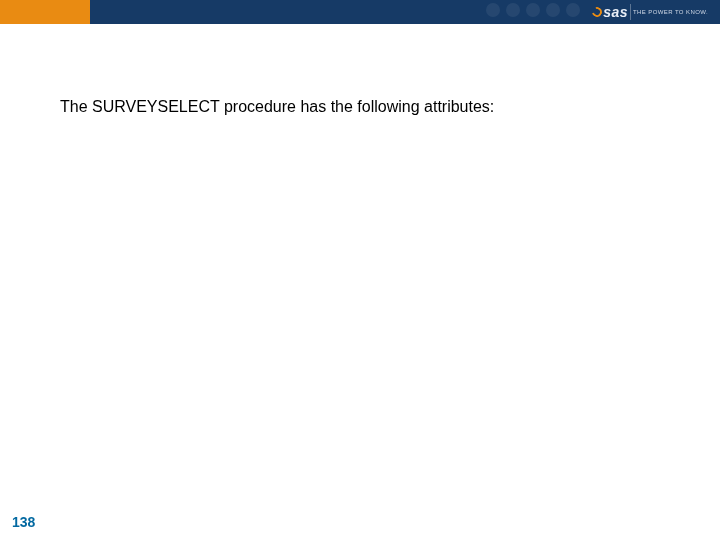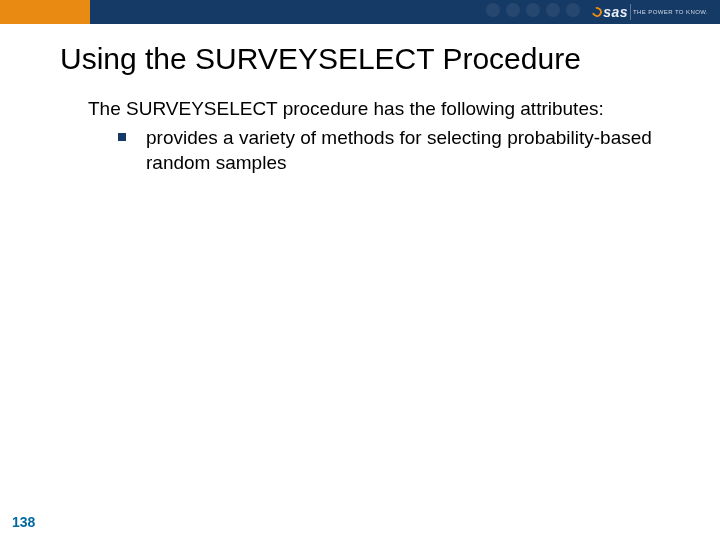--- a/index.html
+++ b/index.html
@@ -11,21 +11,21 @@
   .topbar .dots { position:absolute; right:140px; top:3px; display:flex; gap:6px; }
   .topbar .dots span { width:14px; height:14px; border-radius:50%; background:rgba(255,255,255,0.07); }
   .brand { position:absolute; right:12px; top:0; height:24px; display:flex; align-items:center; gap:2px; color:#cfd8e6; font-size:10px; }
   .brand .sas { font-weight:bold; font-style:italic; font-size:14px; letter-spacing:.5px; color:#e8eef7; }
   .brand .sas .sdot { display:inline-block; width:10px; height:10px; border:2px solid #e98b12; border-left-color:transparent; border-radius:50%; transform:rotate(30deg); vertical-align:baseline; margin-right:1px; }
   .brand .divider { width:1px; height:16px; background:rgba(255,255,255,.3); }
   .brand .tag { line-height:1; font-size:6px; letter-spacing:.4px; color:#cfd8e6; text-align:left; }
   
   .title { position:absolute; top:42px; left:60px; right:30px; font-size:30px; font-weight:400; color:#000; }
   
-  .body { position:absolute; top:96px; left:60px; right:40px; font-size:19px; line-height:1.32; color:#000;margin-left:28px; }
+  .body { position:absolute; top:96px; left:60px; right:40px; font-size:16px; line-height:1.32; color:#000; }
   .intro { margin-bottom:4px; }
   ul.bullets { list-style:none; margin-left:30px; }
   ul.bullets li { position:relative; padding-left:28px; margin-top:2px; }
   ul.bullets li::before { content:""; position:absolute; left:0; top:8px; width:8px; height:8px; background:#163a66; }
   
   .pagenum { position:absolute; left:12px; bottom:10px; font-size:14px; font-weight:bold; color:#0369a1; }
 </style>
 </head>
 <body>
 
@@ -40,23 +40,21 @@
         <span></span>
         <span></span>
     </div>
     <div class="brand">
       <span class="sas"><span class="sdot"></span><span>sas</span></span>
       <span class="divider"></span>
       <span class="tag">THE POWER TO KNOW.</span>
     </div>
   </div>
 
-  <div class="title">Using the SURVEYSELECT Procedure</div>
 
   <div class="body">
     <div class="intro">The SURVEYSELECT procedure has the following attributes:</div>
     <ul class="bullets">
-      <li>provides a variety of methods for selecting probability-based random samples</li>
     </ul>
   </div>
 
   <div class="pagenum">138</div>
 </div>
 
 </body></html>

